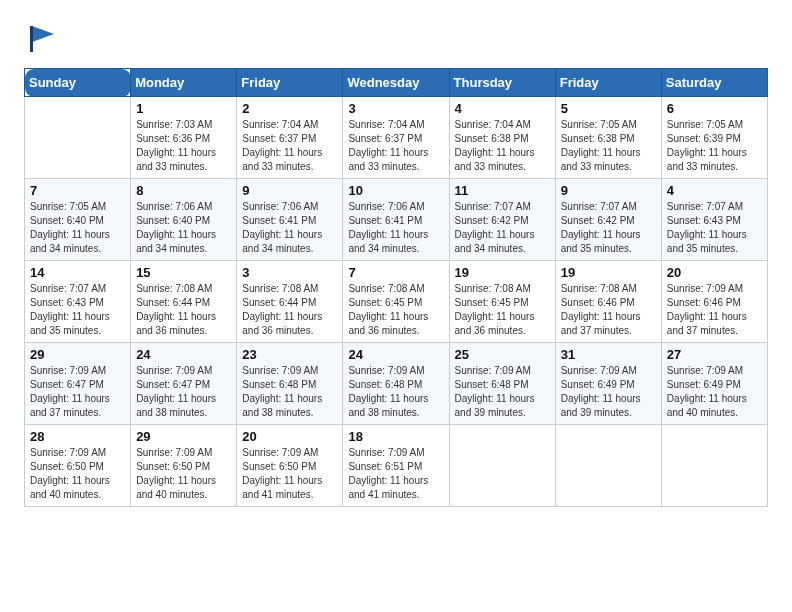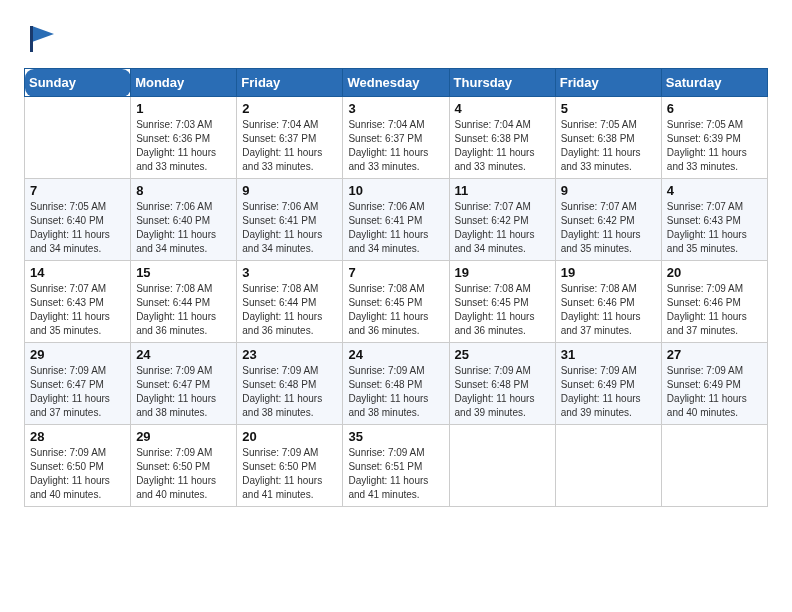--- a/index.html
+++ b/index.html
@@ -337,21 +337,21 @@
 and 40 minutes.</div>
           </td>
           <td>
             <span class="day-num">20</span>
             <div class="day-info" style="white-space: pre-line;">Sunrise: 7:09 AM
 Sunset: 6:50 PM
 Daylight: 11 hours
 and 41 minutes.</div>
           </td>
           <td>
-            <span class="day-num">35</span>
+            <span class="day-num">18</span>
             <div class="day-info" style="white-space: pre-line;">Sunrise: 7:09 AM
 Sunset: 6:51 PM
 Daylight: 11 hours
 and 41 minutes.</div>
           </td>
           <td class="empty"></td>
           <td class="empty"></td>
           <td class="empty"></td>
         </tr>
       </tbody>

